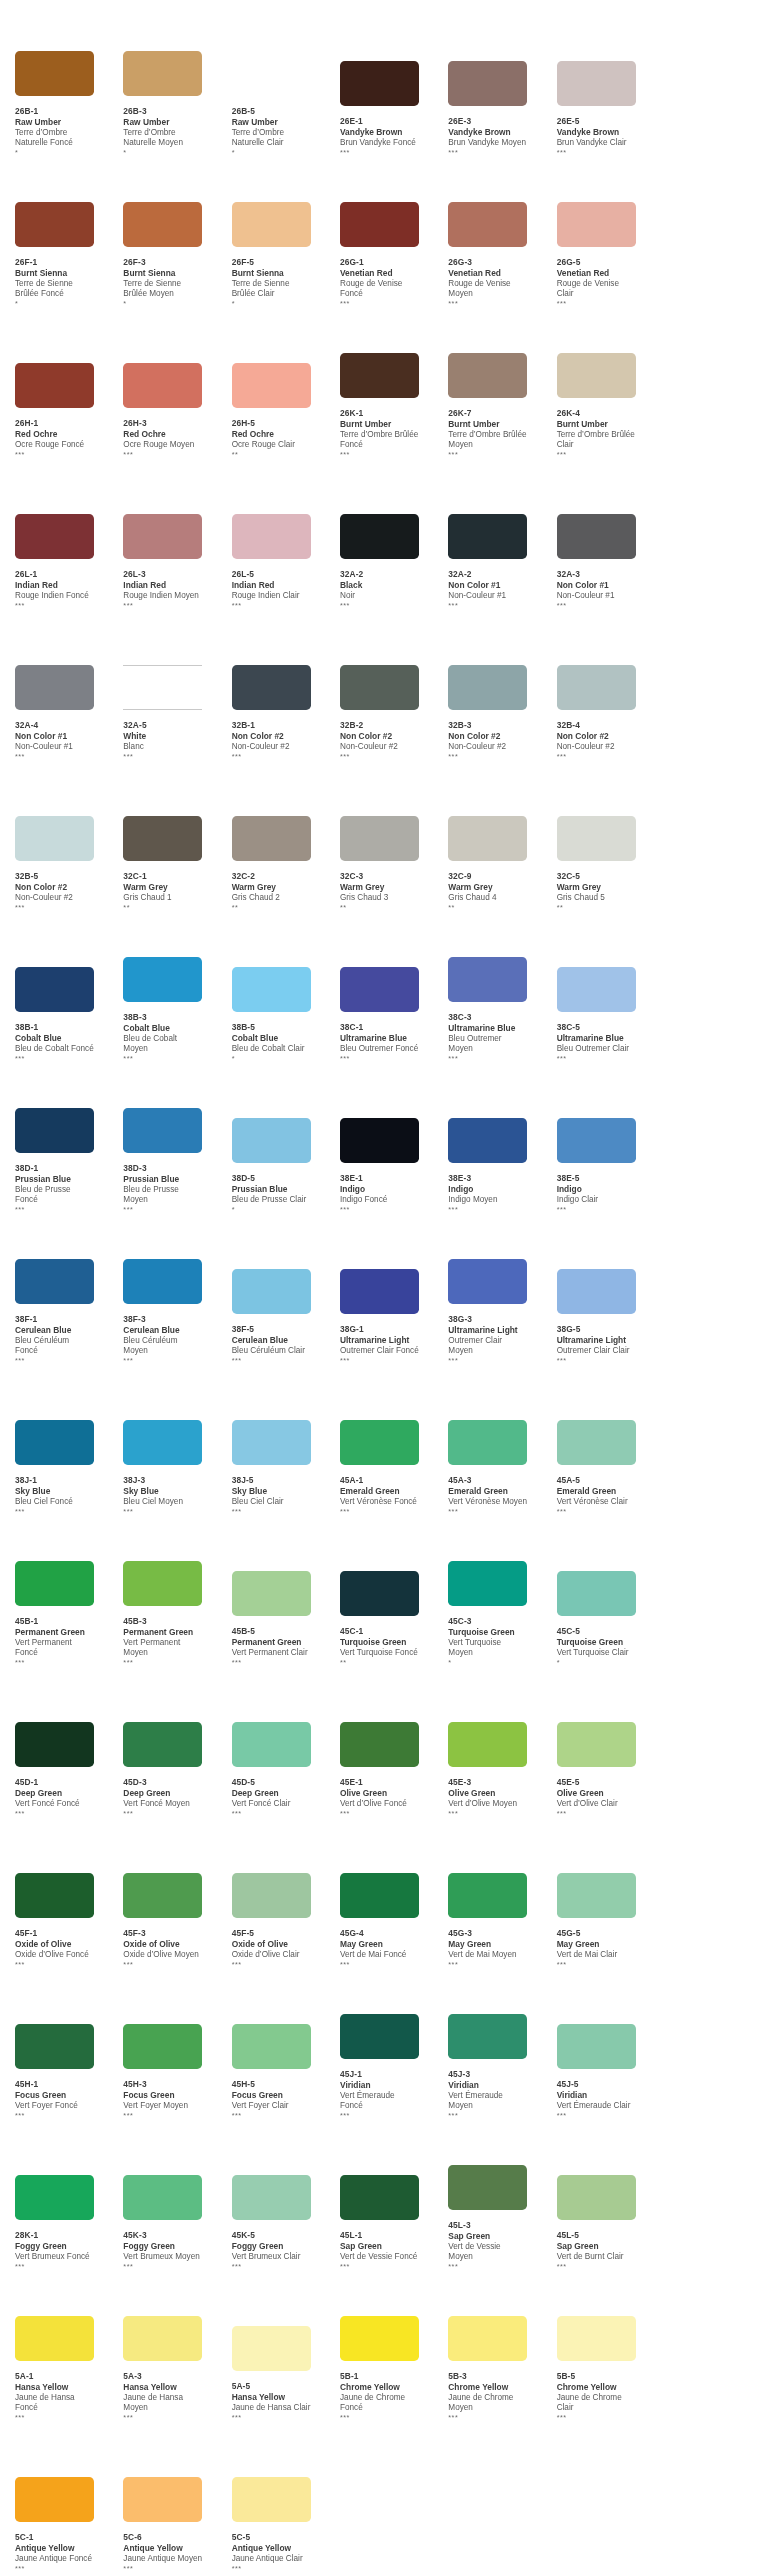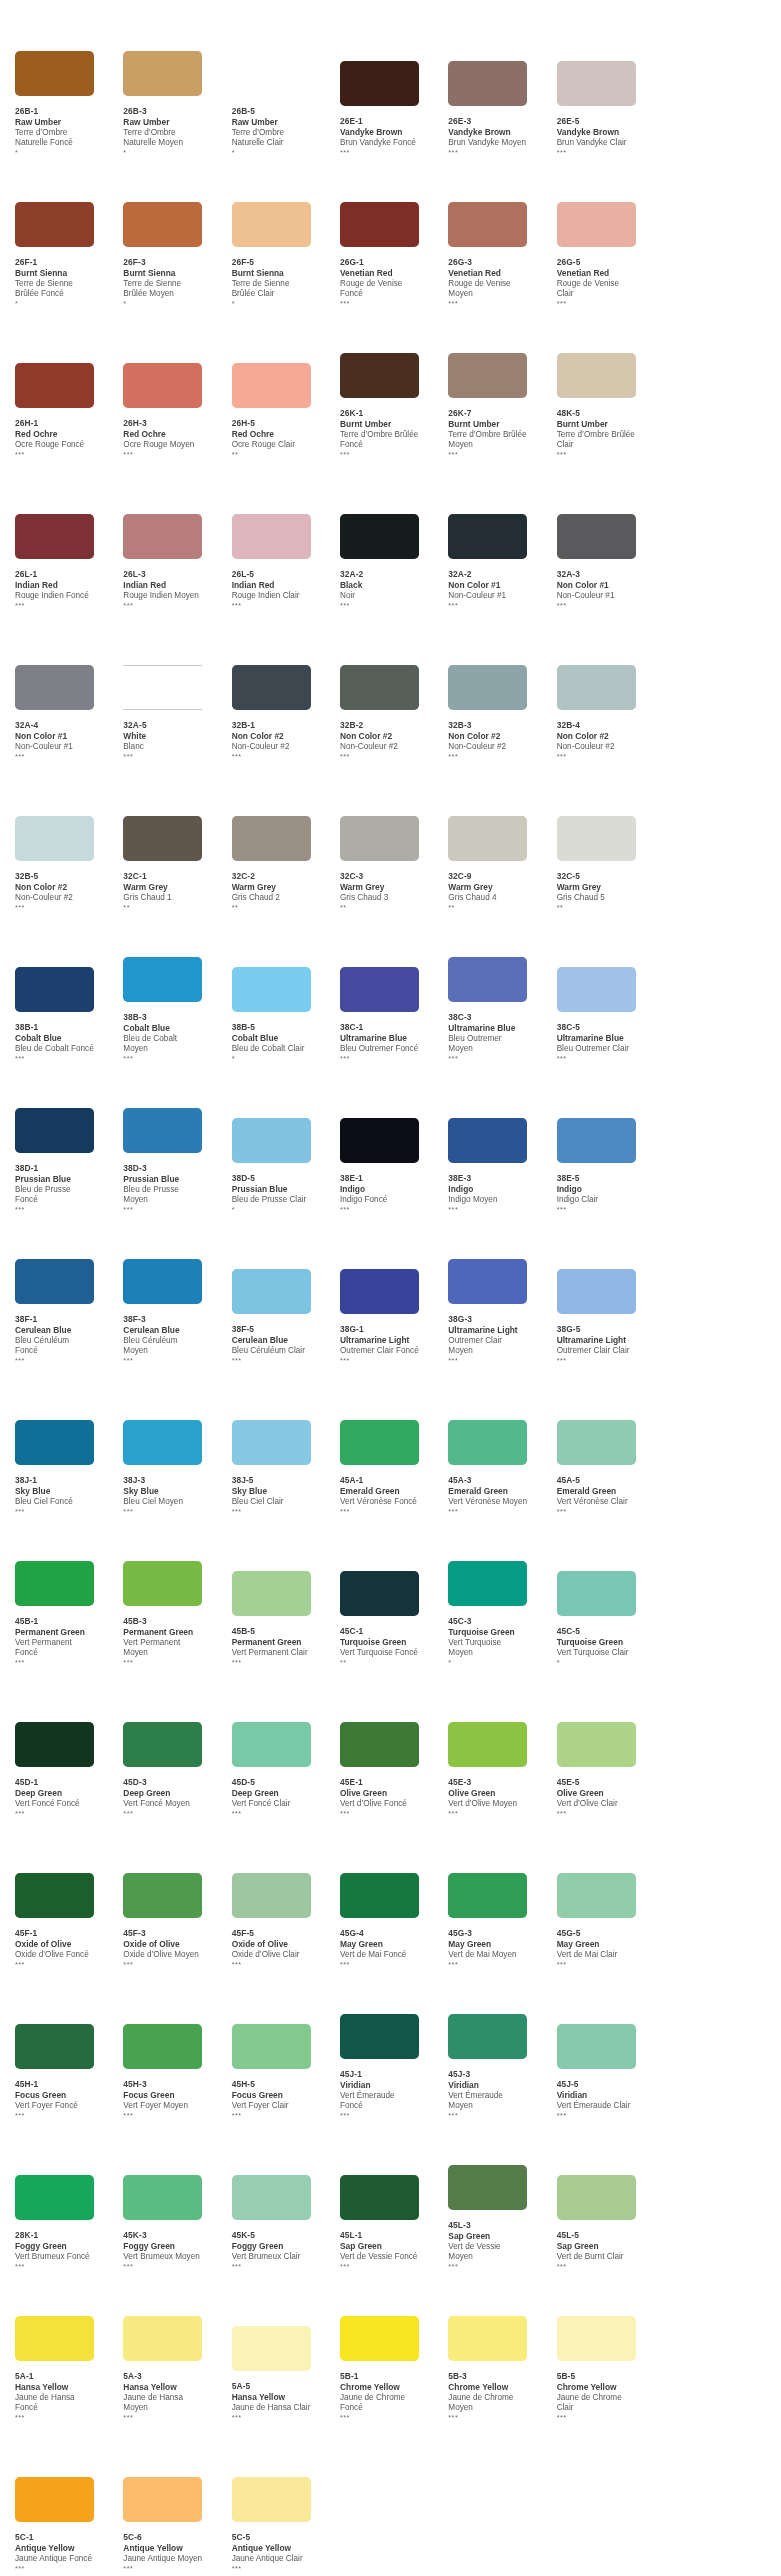--- a/index.html
+++ b/index.html
@@ -232,21 +232,21 @@
         <div class="labels">
           <div class="code">26K-7</div>
           <div class="name-en">Burnt Umber</div>
           <div class="name-fr">Terre d’Ombre Brûlée Moyen</div>
           <div class="stars">***</div>
         </div>
       </div>
       <div class="cell">
         <div class="chip" style="background: rgb(212, 199, 174);"></div>
         <div class="labels">
-          <div class="code">48K-5</div>
+          <div class="code">26K-4</div>
           <div class="name-en">Burnt Umber</div>
           <div class="name-fr">Terre d’Ombre Brûlée Clair</div>
           <div class="stars">***</div>
         </div>
       </div>
     </div>
     <div class="row">
       <div class="cell">
         <div class="chip" style="background: rgb(125, 49, 52);"></div>
         <div class="labels">

